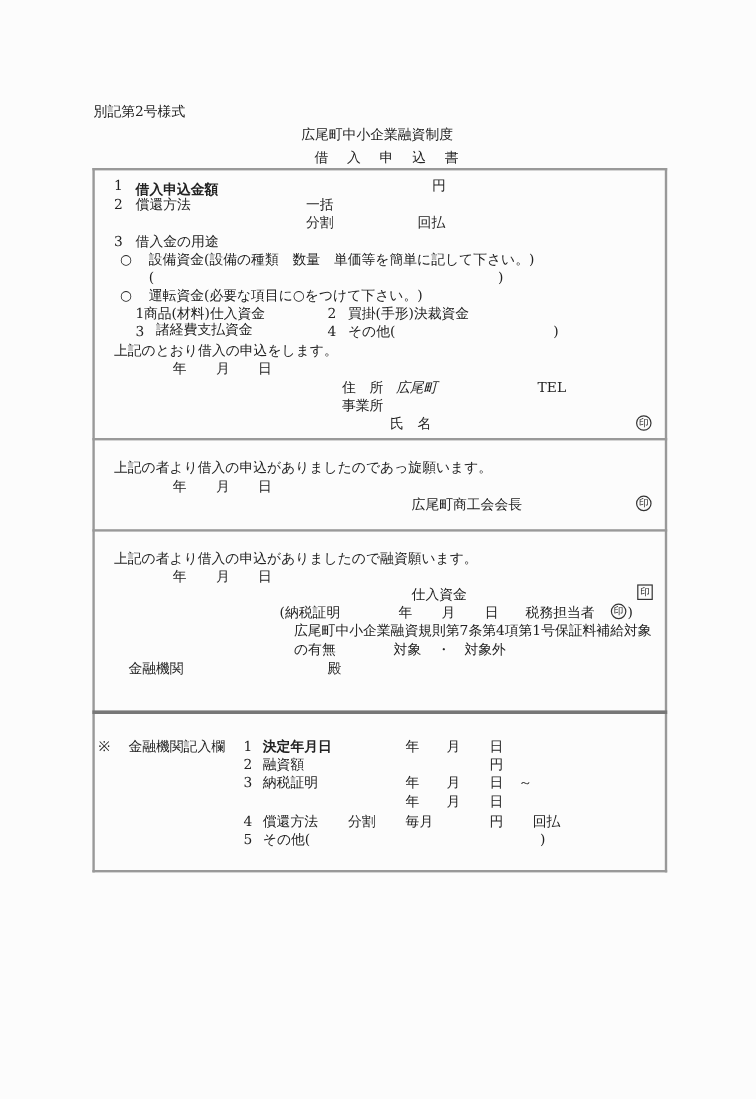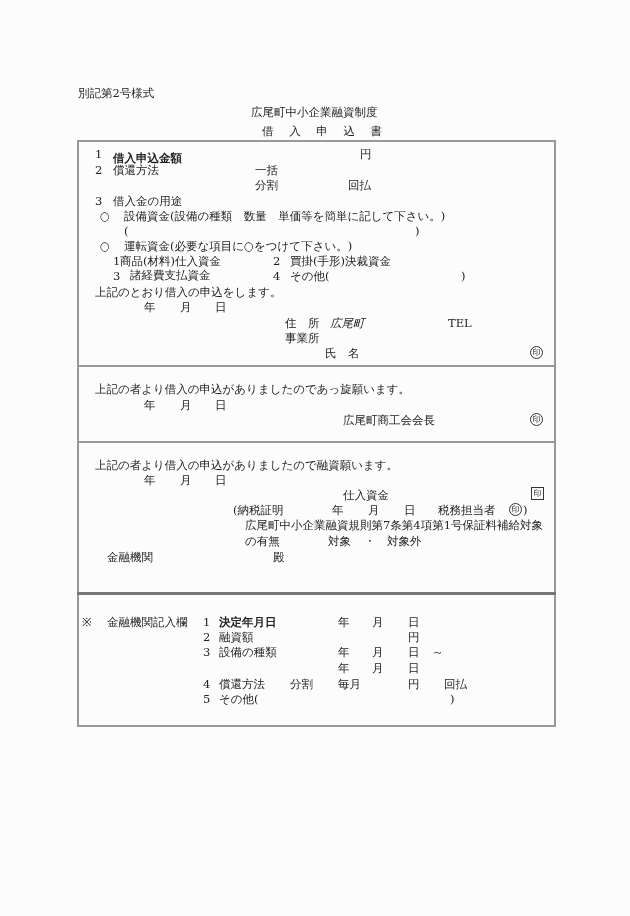--- a/index.html
+++ b/index.html
@@ -165,21 +165,21 @@
   <div class="t" style="left:219px;top:615px;font-weight:bold;">決定年月日</div>
   <div class="t" style="left:338px;top:615px;">年</div>
   <div class="t" std="" style="left:372px;top:615px;">月</div>
   <div class="t" style="left:408px;top:615px;">日</div>
 
   <div class="t" style="left:203px;top:630px;">2</div>
   <div class="t" style="left:219px;top:630px;">融資額</div>
   <div class="t" style="left:408px;top:630px;">円</div>
 
   <div class="t" style="left:203px;top:645px;">3</div>
-  <div class="t" style="left:219px;top:645px;">設備の種類</div>
+  <div class="t" style="left:219px;top:645px;">納税証明</div>
   <div class="t" style="left:338px;top:645px;">年</div>
   <div class="t" style="left:372px;top:645px;">月</div>
   <div class="t" style="left:408px;top:645px;">日</div>
   <div class="t" style="left:432px;top:645px;">～</div>
 
   <div class="t" style="left:338px;top:661px;">年</div>
   <div class="t" style="left:372px;top:661px;">月</div>
   <div class="t" style="left:408px;top:661px;">日</div>
 
   <div class="t" style="left:203px;top:677px;">4</div>

